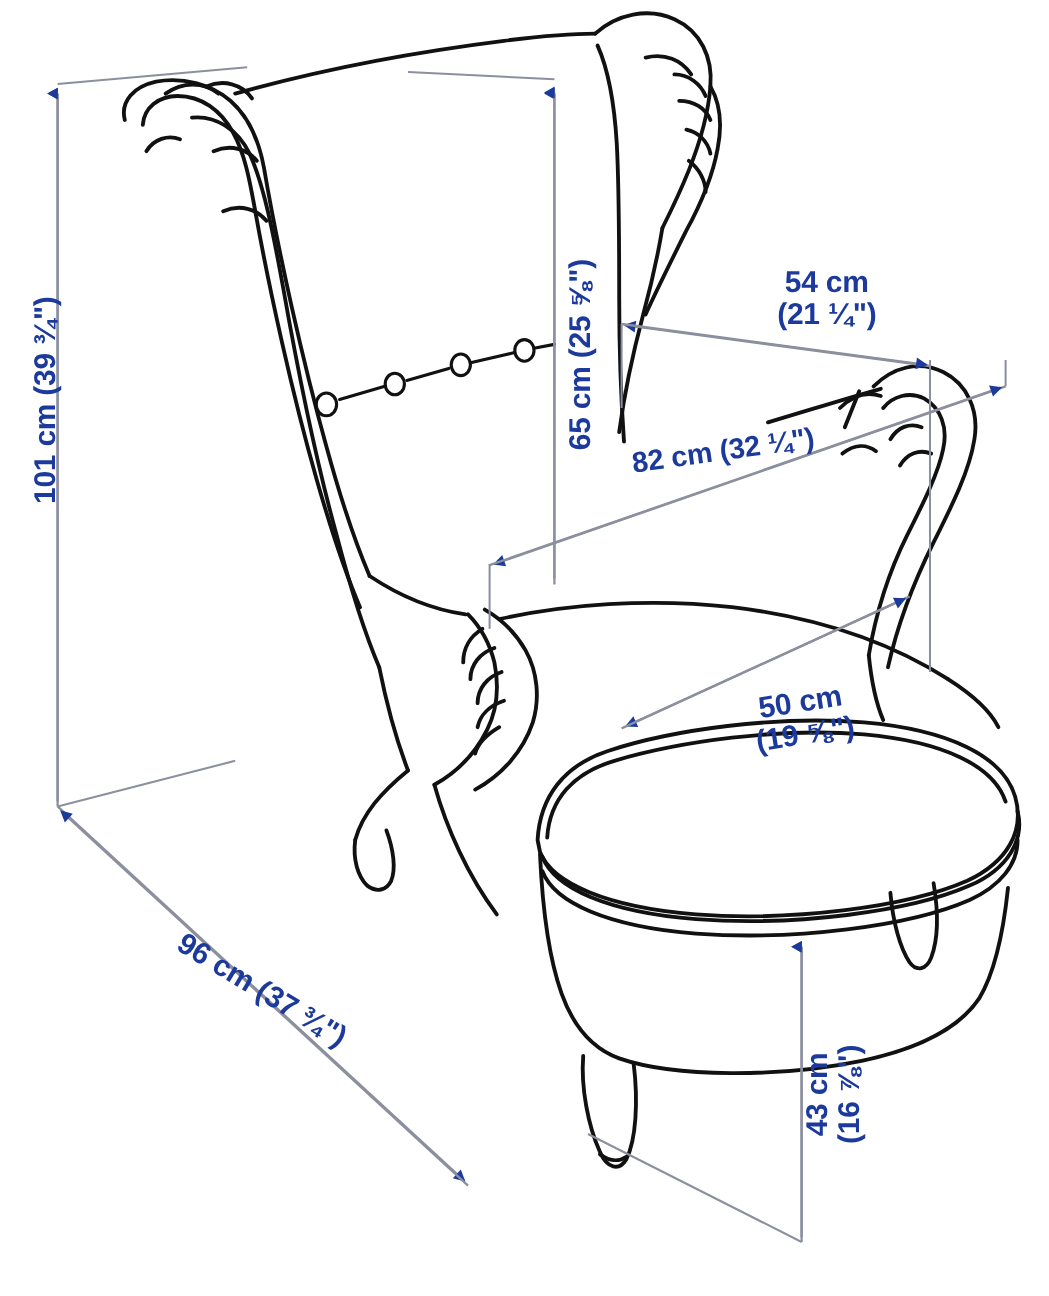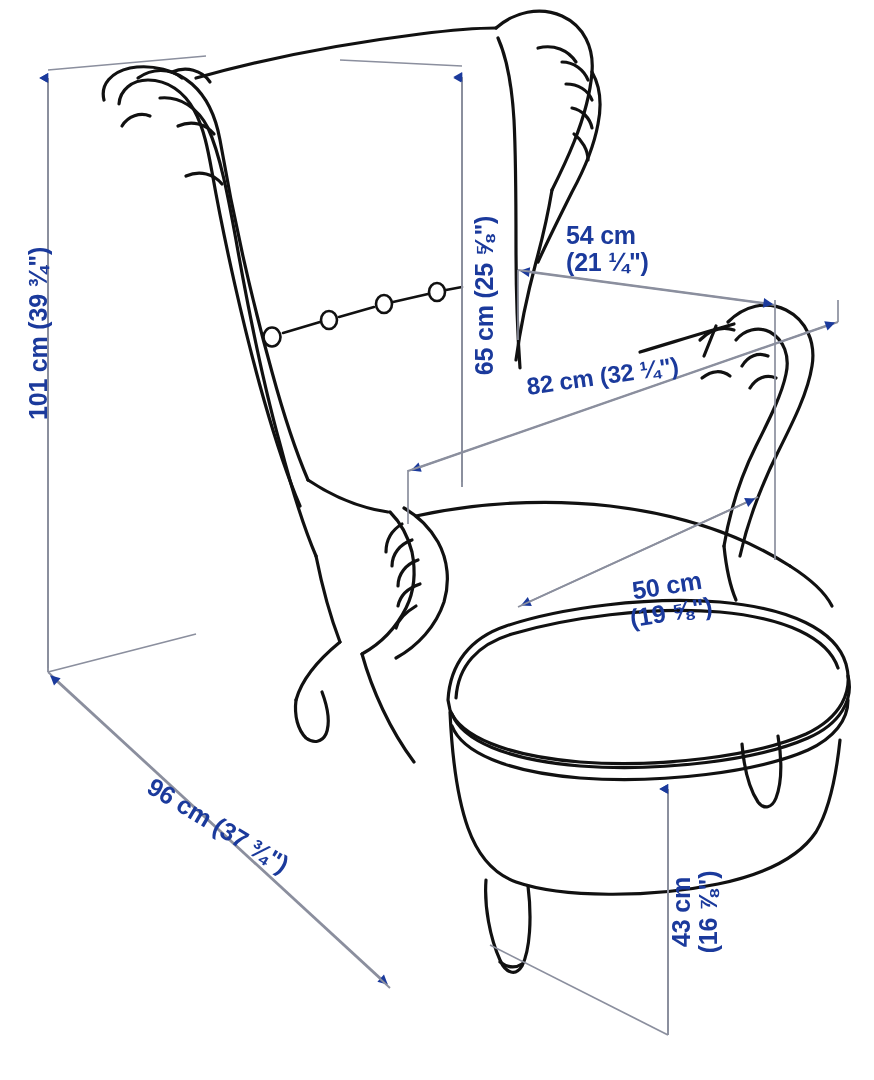--- a/index.html
+++ b/index.html
@@ -21,21 +21,21 @@
     letter-spacing:-0.2px;
     user-select:none;
   }
   .dimlabel .l2{display:block;}
   .size-lg{font-size:25px;}
   .size-md{font-size:24px;}
   .center{text-align:center;}
   
   #lbl-height{left:-62px;top:320px;width:200px;transform:rotate(-90deg);transform-origin:50% 50%;text-align:center;}
   #lbl-backheight{left:384px;top:282px;width:200px;transform:rotate(-90deg);transform-origin:50% 50%;text-align:center;}
-  #lbl-seatwidth{left:566px;top:222px;width:180px;text-align:left;}
+  #lbl-seatwidth{left:599px;top:222px;width:180px;text-align:center;}
   #lbl-width{left:527px;top:374px;width:210px;transform:rotate(-8deg);transform-origin:0% 50%;text-align:left;}
   #lbl-seatdepth{left:589px;top:572px;width:160px;transform:rotate(-9deg);transform-origin:50% 50%;text-align:center;}
   #lbl-depth{left:98px;top:812px;width:240px;transform:rotate(31deg);transform-origin:50% 50%;text-align:center;}
   #lbl-seatheight{left:605px;top:885px;width:180px;transform:rotate(-90deg);transform-origin:50% 50%;text-align:center;}
 </style>
 </head>
 <body>
 
 <div id="stage">
 

